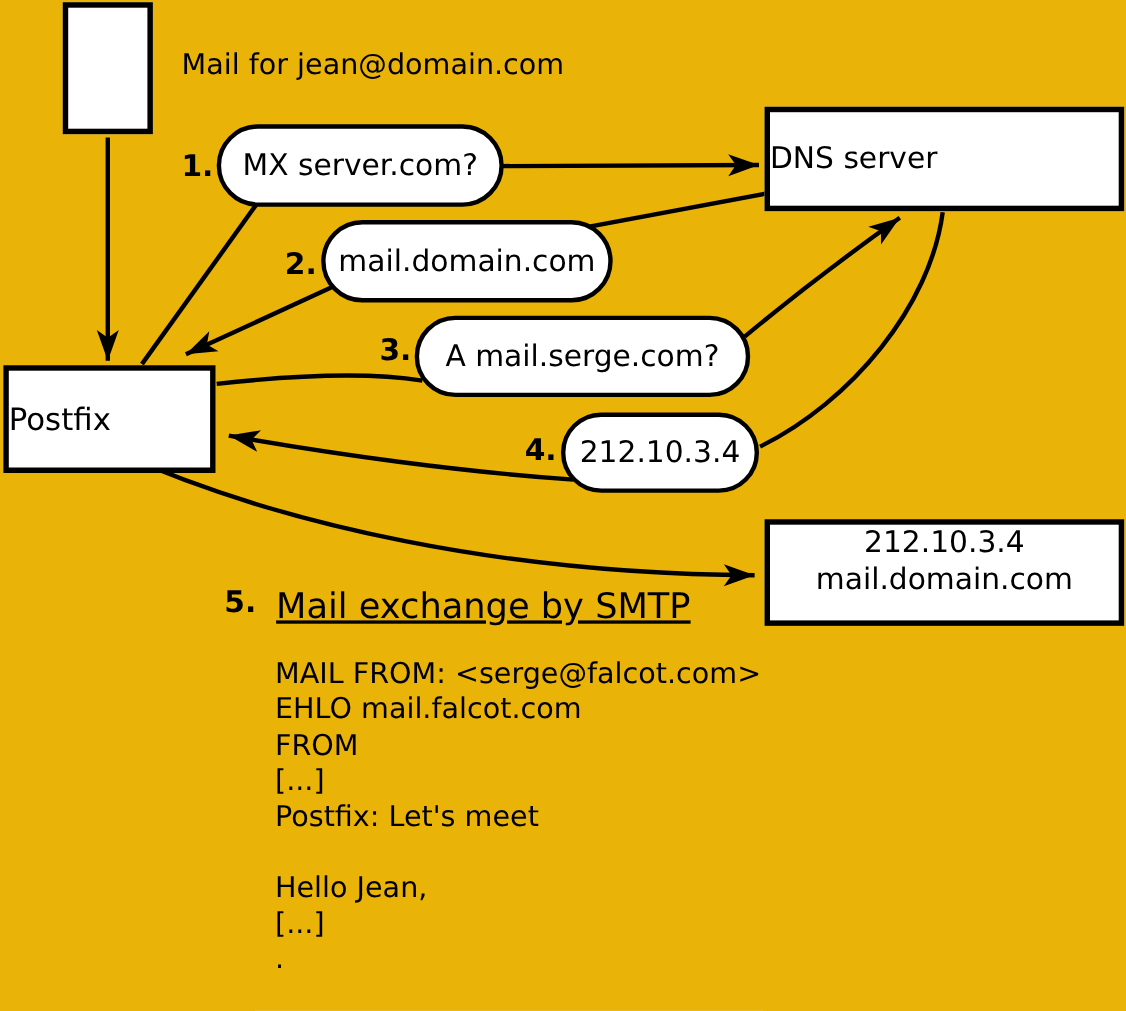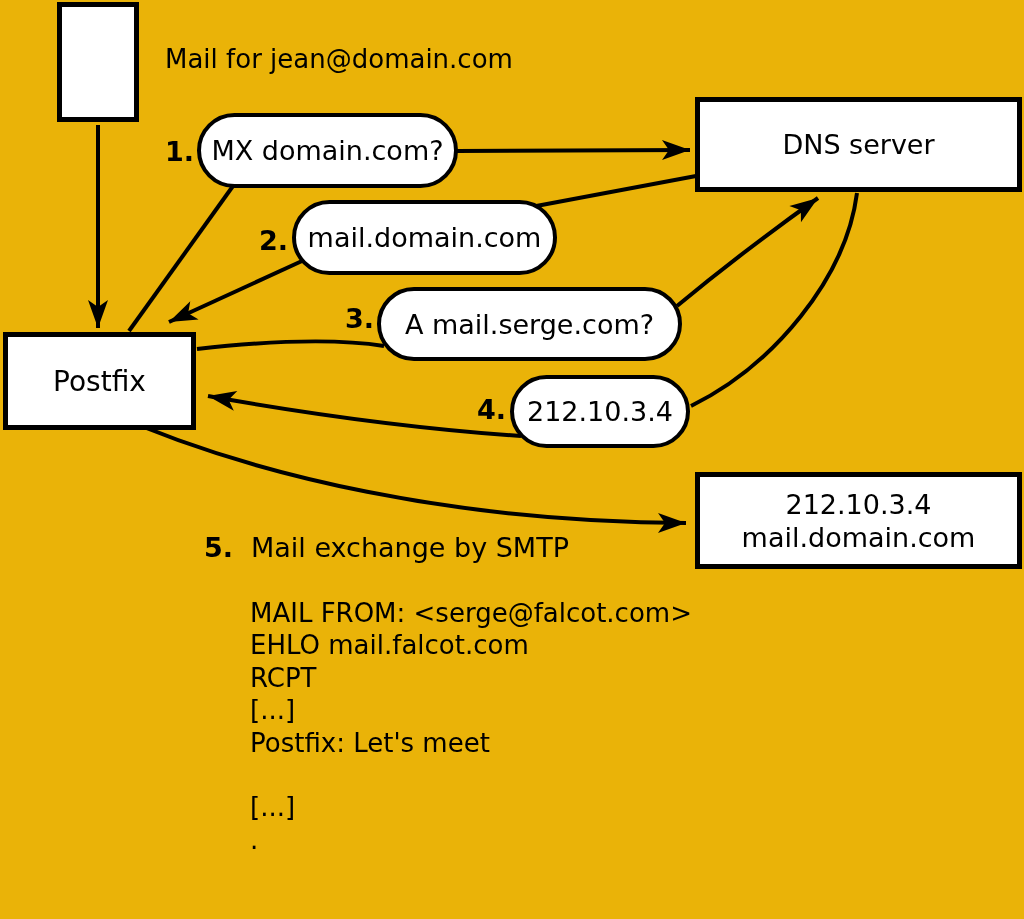--- a/index.html
+++ b/index.html
@@ -22,21 +22,20 @@
     width: 1024px; height: 919px;
     z-index: 0;
   }
   .node {
     position: absolute;
     box-sizing: border-box;
     background: #ffffff;
     border: 5px solid #000000;
     display: flex;
     align-items: center;
-    justify-content: center;
     text-align: center;
     z-index: 2;
   }
   .pill {
     position: absolute;
     box-sizing: border-box;
     background: #ffffff;
     border: 4px solid #000000;
     border-radius: 40px;
     display: flex;
@@ -75,21 +74,21 @@
   #dest-box    { left: 695px; top: 472px; width: 327px; height: 97px; font-size: 27px; line-height: 33px; flex-direction: column; }
   #pill-1 { left: 197px; top: 113px; width: 261px; height: 75px; }
   #pill-2 { left: 292px; top: 200px; width: 265px; height: 75px; }
   #pill-3 { left: 377px; top: 287px; width: 305px; height: 74px; }
   #pill-4 { left: 510px; top: 375px; width: 180px; height: 73px; }
   #num-1 { left: 140px; top: 136px; width: 54px; }
   #num-2 { left: 234px; top: 225px; width: 54px; }
   #num-3 { left: 320px; top: 303px; width: 54px; }
   #num-4 { left: 452px; top: 394px; width: 54px; }
   #num-5 { left: 180px; top: 532px; width: 53px; }
-  #step5-label { left: 251px; top: 532px; font-size: 27px; }
+  #step5-label { left: 251px; top: 532px; font-size: 32px; text-decoration: underline; }
   #top-caption { left: 165px; top: 44px; }
   #smtp-block {
     position: absolute;
     left: 250px; top: 597px;
     z-index: 2;
   }
   .smtp-line {
     font-size: 26px;
     line-height: 32.4px;
     min-height: 32.4px;
@@ -120,21 +119,21 @@
       <path d="M106,411 C255,478 460,522 686,523" marker-end="url(#ah)"></path>
     </g>
   </svg>
 
   <div id="mail-doc"></div>
 
   <div id="top-caption" class="caption">Mail for jean@domain.com</div>
 
   <span id="num-1" class="stepnum">1.</span>
   <div id="pill-1" class="pill">
-    <span>MX domain.com?</span>
+    <span>MX server.com?</span>
   </div>
 
   <span id="num-2" class="stepnum">2.</span>
   <div id="pill-2" class="pill">
     <span>mail.domain.com</span>
   </div>
 
   <span id="num-3" class="stepnum">3.</span>
   <div id="pill-3" class="pill">
     <span>A mail.serge.com?</span>
@@ -157,21 +156,22 @@
     <span>212.10.3.4</span>
     <span>mail.domain.com</span>
   </div>
 
   <span id="num-5" class="stepnum">5.</span>
   <div id="step5-label" class="caption">Mail exchange by SMTP</div>
 
   <div id="smtp-block">
     <div class="smtp-line">MAIL FROM: &lt;serge@falcot.com&gt;</div>
     <div class="smtp-line">EHLO mail.falcot.com</div>
-    <div class="smtp-line">RCPT</div>
+    <div class="smtp-line">FROM</div>
     <div class="smtp-line">[...]</div>
     <div class="smtp-line">Postfix: Let's meet</div>
     <div class="smtp-line"></div>
+    <div class="smtp-line">Hello Jean,</div>
     <div class="smtp-line">[...]</div>
     <div class="smtp-line">.</div>
   </div>
 
 </div>
 
 </body></html>

